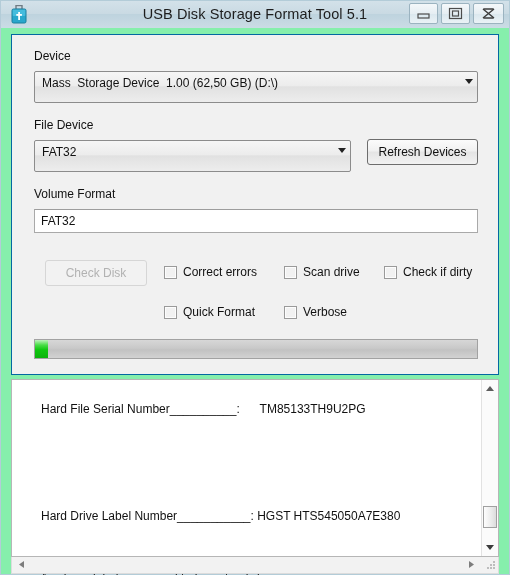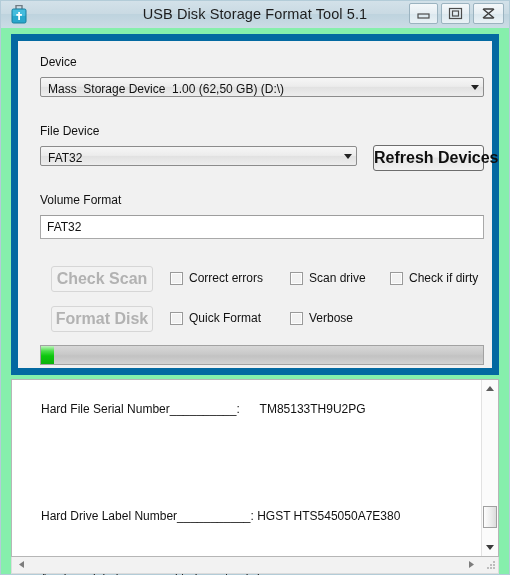--- a/index.html
+++ b/index.html
@@ -69,35 +69,35 @@
   .wbtn svg { display: block; margin: 0 auto; }
 
   
   #form-panel {
     position: absolute;
     left: 10px;
     top: 33px;
     width: 488px;
     height: 341px;
     background: #f1f1f1;
-    border: 7px solid #0369a1;
+    border: 1px solid #0369a1;
     box-sizing: border-box;
   }
 
   .field-label {
     position: absolute;
     font-size: 12px;
     color: #111111;
     white-space: nowrap;
   }
 
   
   .combo {
     position: absolute;
-    height: 20px;
+    height: 32px;
     background: linear-gradient(to bottom, #f6f6f6 0%, #ececec 47%, #e1e1e1 49%, #ededed 100%);
     border: 1px solid #8c8c8c;
     border-radius: 2px;
     box-sizing: border-box;
   }
   .combo .combo-text {
     position: absolute;
     left: 7px;
     top: 0;
     height: 22px;
@@ -137,24 +137,23 @@
     white-space: pre;
   }
 
   
   .btn {
     position: absolute;
     height: 26px;
     border-radius: 3px;
     box-sizing: border-box;
     text-align: center;
-    font-size: 16px;
+    font-size: 12px;
     line-height: 24px;
     white-space: nowrap;
-    font-weight: bold;
   }
   .btn-enabled {
     background: linear-gradient(to bottom, #fbfbfb 0%, #f0f0f0 47%, #e4e4e4 49%, #f2f2f2 100%);
     border: 1px solid #6d6d6d;
     color: #0f0f0f;
   }
   .btn-disabled {
     background: #f2f2f2;
     border: 1px solid #d6d6d6;
     color: #b2b2b2;
@@ -334,38 +333,37 @@
       <div class="combo-text" style="width:290px;">FAT32</div>
       <span class="combo-arrow"></span>
     </div>
     <div class="btn btn-enabled" style="left:355px; top:104px; width:111px;">Refresh Devices</div>
 
     <div class="field-label" style="left:22px; top:152px;">Volume Format</div>
     <div class="textinput" style="left:22px; top:174px; width:444px;">
       <div class="ti-text">FAT32</div>
     </div>
 
-    <div class="btn btn-disabled" style="left:33px; top:225px; width:102px;">Check Scan</div>
+    <div class="btn btn-disabled" style="left:33px; top:225px; width:102px;">Check Disk</div>
 
     <div class="checkrow" style="left:152px; top:231px;">
       <span class="checkbox-box"></span>
       <span class="checkbox-label">Correct errors</span>
     </div>
 
     <div class="checkrow" style="left:272px; top:231px;">
       <span class="checkbox-box"></span>
       <span class="checkbox-label">Scan drive</span>
     </div>
 
     <div class="checkrow" style="left:372px; top:231px;">
       <span class="checkbox-box"></span>
       <span class="checkbox-label">Check if dirty</span>
     </div>
 
-    <div class="btn btn-disabled" style="left:33px; top:265px; width:102px;">Format Disk</div>
 
     <div class="checkrow" style="left:152px; top:271px;">
       <span class="checkbox-box"></span>
       <span class="checkbox-label">Quick Format</span>
     </div>
 
     <div class="checkrow" style="left:272px; top:271px;">
       <span class="checkbox-box"></span>
       <span class="checkbox-label">Verbose</span>
     </div>

